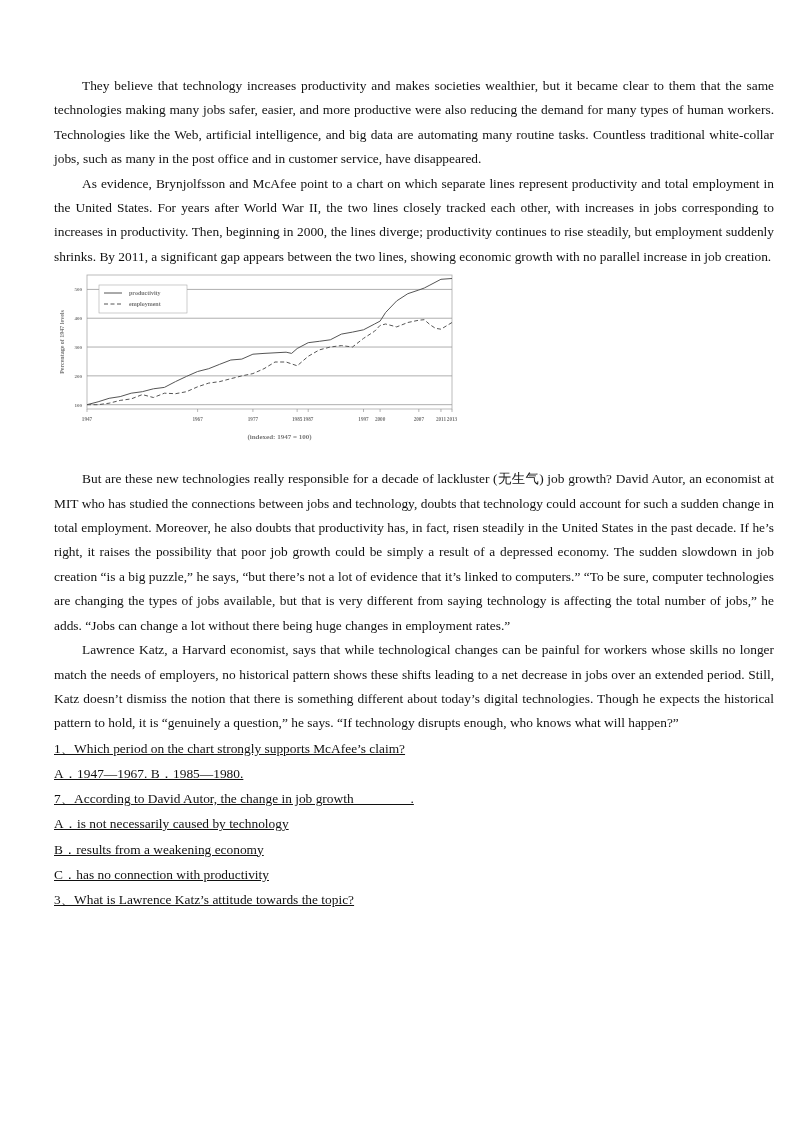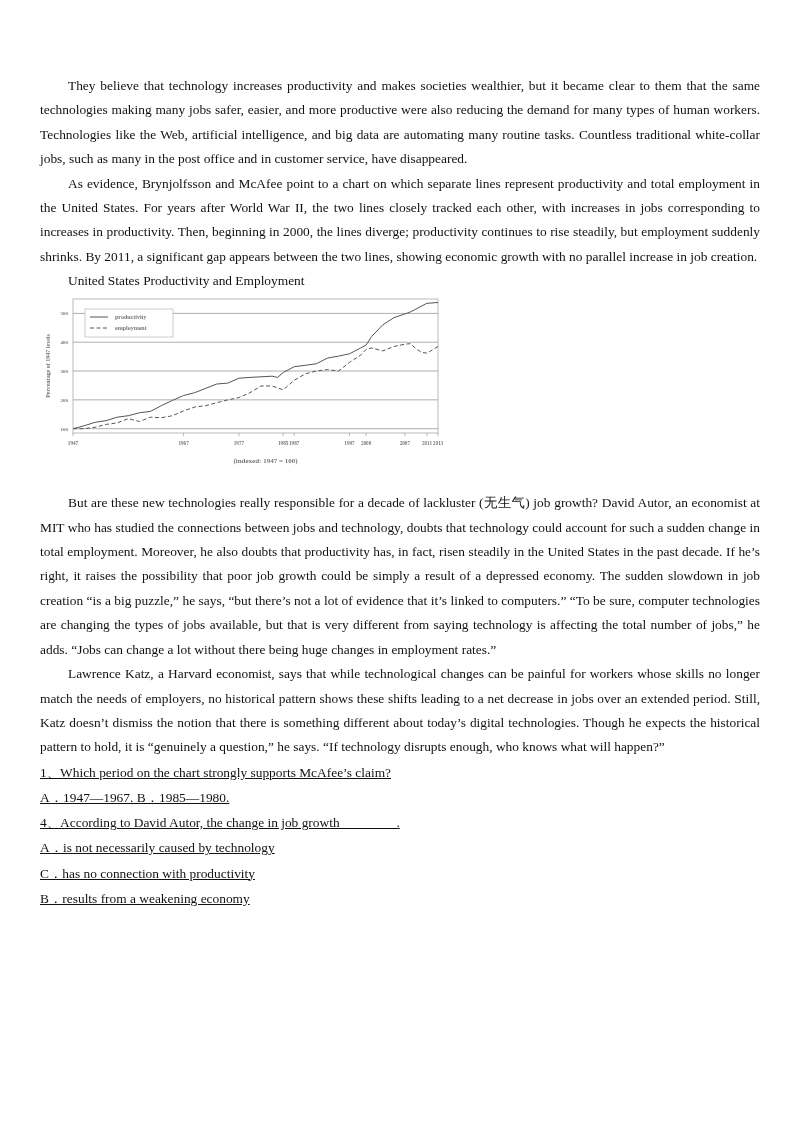--- a/index.html
+++ b/index.html
@@ -1,32 +1,31 @@
 <!DOCTYPE html>
 <html><head>
 <meta charset="utf-8">
 <style>
   html, body { margin:0; padding:0; background:#fff; }
   body { width:794px; height:1123px; position:relative; overflow:hidden;
          font-family:"Liberation Serif", serif; color:#111; font-size:13.4px; }
-  .page { position:absolute; left:40px; top:74px; width:720px; }
+  .page { position:absolute; left:54px; top:74px; width:720px; }
   p { margin:0; line-height:24.4px; text-align:justify; }
   p.indent { text-indent:28px; }
   .chart-title { margin:0; line-height:24px; text-indent:28px; }
   .chart-wrap { position:relative; height:198px;font-weight:bold; }
   svg text { font-family:"Liberation Serif", serif; fill:#777; }
   .q { line-height:25.2px;text-decoration:underline; }
 </style>
 </head>
 <body>
 
 <div class="page">
   <p class="indent">They believe that technology increases productivity and makes societies wealthier, but it became clear to them that the same technologies making many jobs safer, easier, and more productive were also reducing the demand for many types of human workers. Technologies like the Web, artificial intelligence, and big data are automating many routine tasks. Countless traditional white-collar jobs, such as many in the post office and in customer service, have disappeared.</p>
   <p class="indent">As evidence, Brynjolfsson and McAfee point to a chart on which separate lines represent productivity and total employment in the United States. For years after World War II, the two lines closely tracked each other, with increases in jobs corresponding to increases in productivity. Then, beginning in 2000, the lines diverge; productivity continues to rise steadily, but employment suddenly shrinks. By 2011, a significant gap appears between the two lines, showing economic growth with no parallel increase in job creation.</p>
-  <div class="chart-title">United States Productivity and Employment</div>
 
   <div class="chart-wrap">
     <svg id="chart" width="420" height="198">
         <rect x="33" y="6" width="365" height="134" fill="none" stroke="#aaa" stroke-width="0.8"></rect>
         <line x1="33" x2="398" y1="135.67741935483872" y2="135.67741935483872" stroke="#999" stroke-width="0.8"></line>
         <text x="28" y="137.67741935483872" font-size="5" text-anchor="end">100</text>
         <line x1="33" x2="398" y1="106.86021505376344" y2="106.86021505376344" stroke="#999" stroke-width="0.8"></line>
         <text x="28" y="108.86021505376344" font-size="5" text-anchor="end">200</text>
         <line x1="33" x2="398" y1="78.04301075268818" y2="78.04301075268818" stroke="#999" stroke-width="0.8"></line>
         <text x="28" y="80.04301075268818" font-size="5" text-anchor="end">300</text>
@@ -65,18 +64,19 @@
         <text x="75" y="37" font-size="6">employment</text>
       </svg>
   </div>
 
   <p class="indent">But are these new technologies really responsible for a decade of lackluster (无生气) job growth? David Autor, an economist at MIT who has studied the connections between jobs and technology, doubts that technology could account for such a sudden change in total employment. Moreover, he also doubts that productivity has, in fact, risen steadily in the United States in the past decade. If he’s right, it raises the possibility that poor job growth could be simply a result of a depressed economy. The sudden slowdown in job creation “is a big puzzle,” he says, “but there’s not a lot of evidence that it’s linked to computers.” “To be sure, computer technologies are changing the types of jobs available, but that is very different from saying technology is affecting the total number of jobs,” he adds. “Jobs can change a lot without there being huge changes in employment rates.”</p>
   <p class="indent">Lawrence Katz, a Harvard economist, says that while technological changes can be painful for workers whose skills no longer match the needs of employers, no historical pattern shows these shifts leading to a net decrease in jobs over an extended period. Still, Katz doesn’t dismiss the notion that there is something different about today’s digital technologies. Though he expects the historical pattern to hold, it is “genuinely a question,” he says. “If technology disrupts enough, who knows what will happen?”</p>
 
   <div>
     <div class="q">1、Which period on the chart strongly supports McAfee’s claim?</div>
     <div class="q">A．1947—1967.    B．1985—1980.</div>
-    <div class="q">4、According to David Autor, the change in job growth ________.</div>
+    <div class="q">7、According to David Autor, the change in job growth ________.</div>
     <div class="q">A．is not necessarily caused by technology</div>
+    <div class="q">B．results from a weakening economy</div>
     <div class="q">C．has no connection with productivity</div>
-    <div class="q">B．results from a weakening economy</div>
+    <div class="q">3、What is Lawrence Katz’s attitude towards the topic?</div>
   </div>
 </div>
 
 </body></html>

